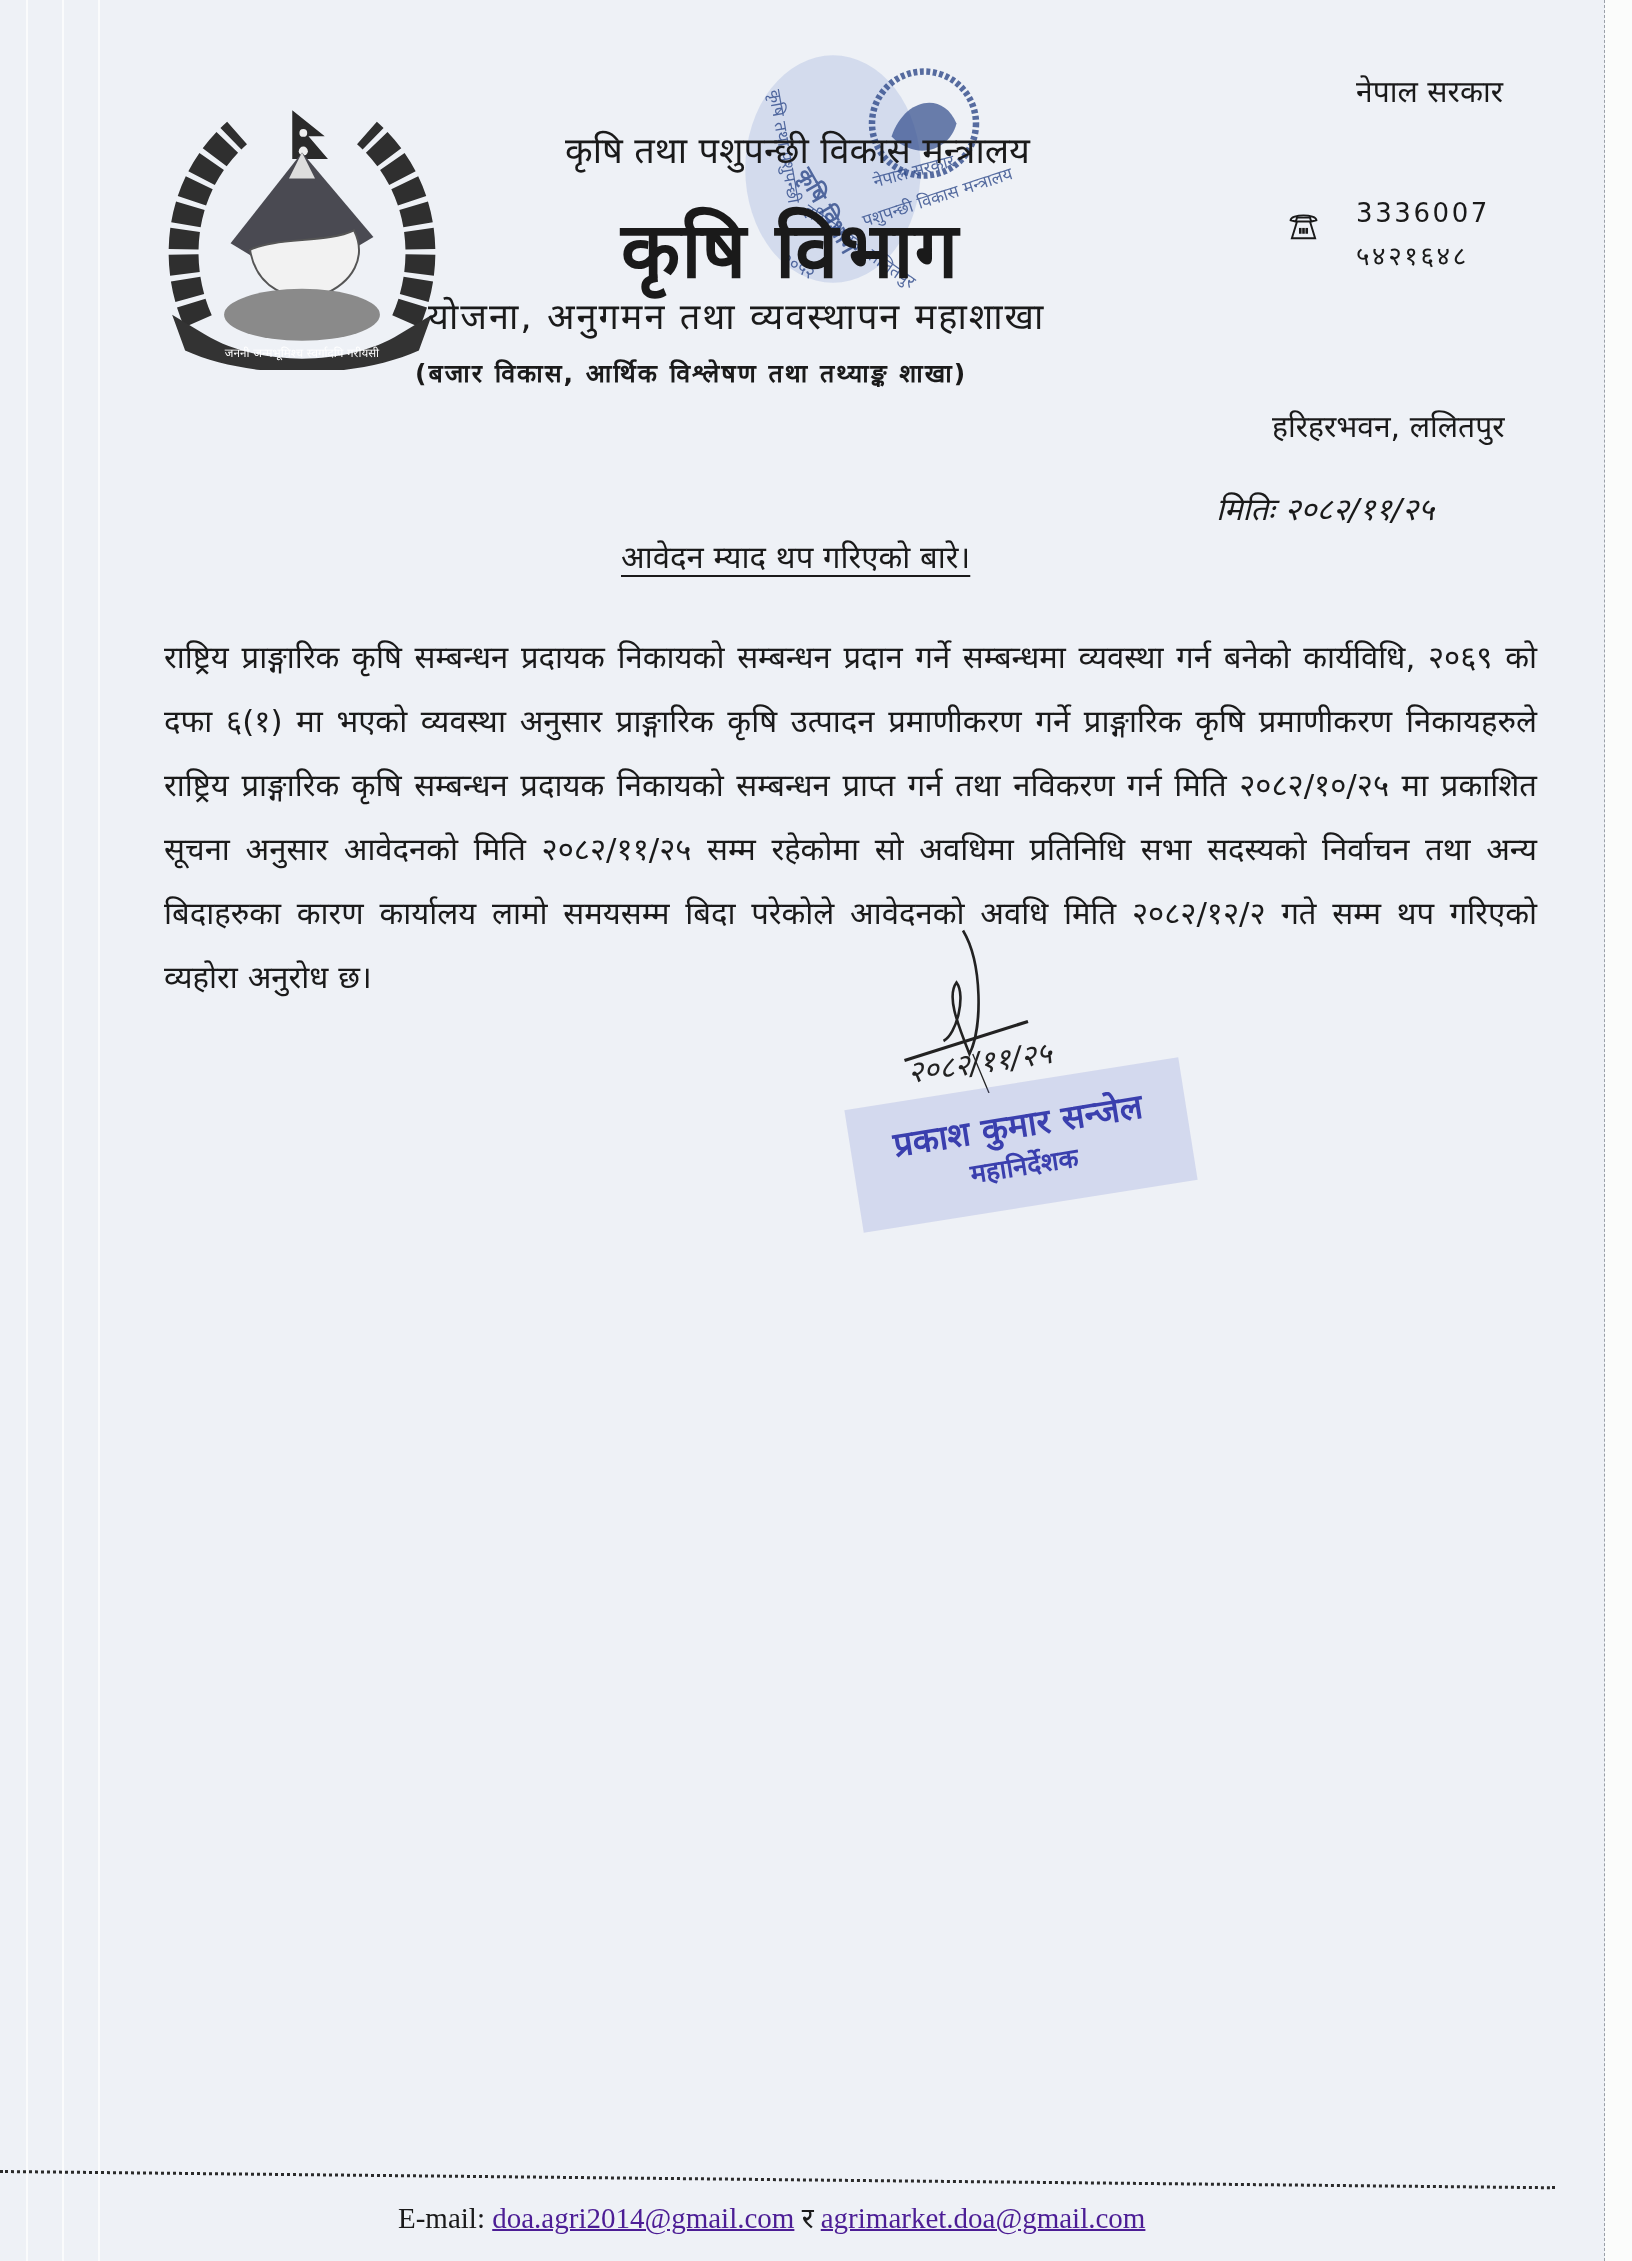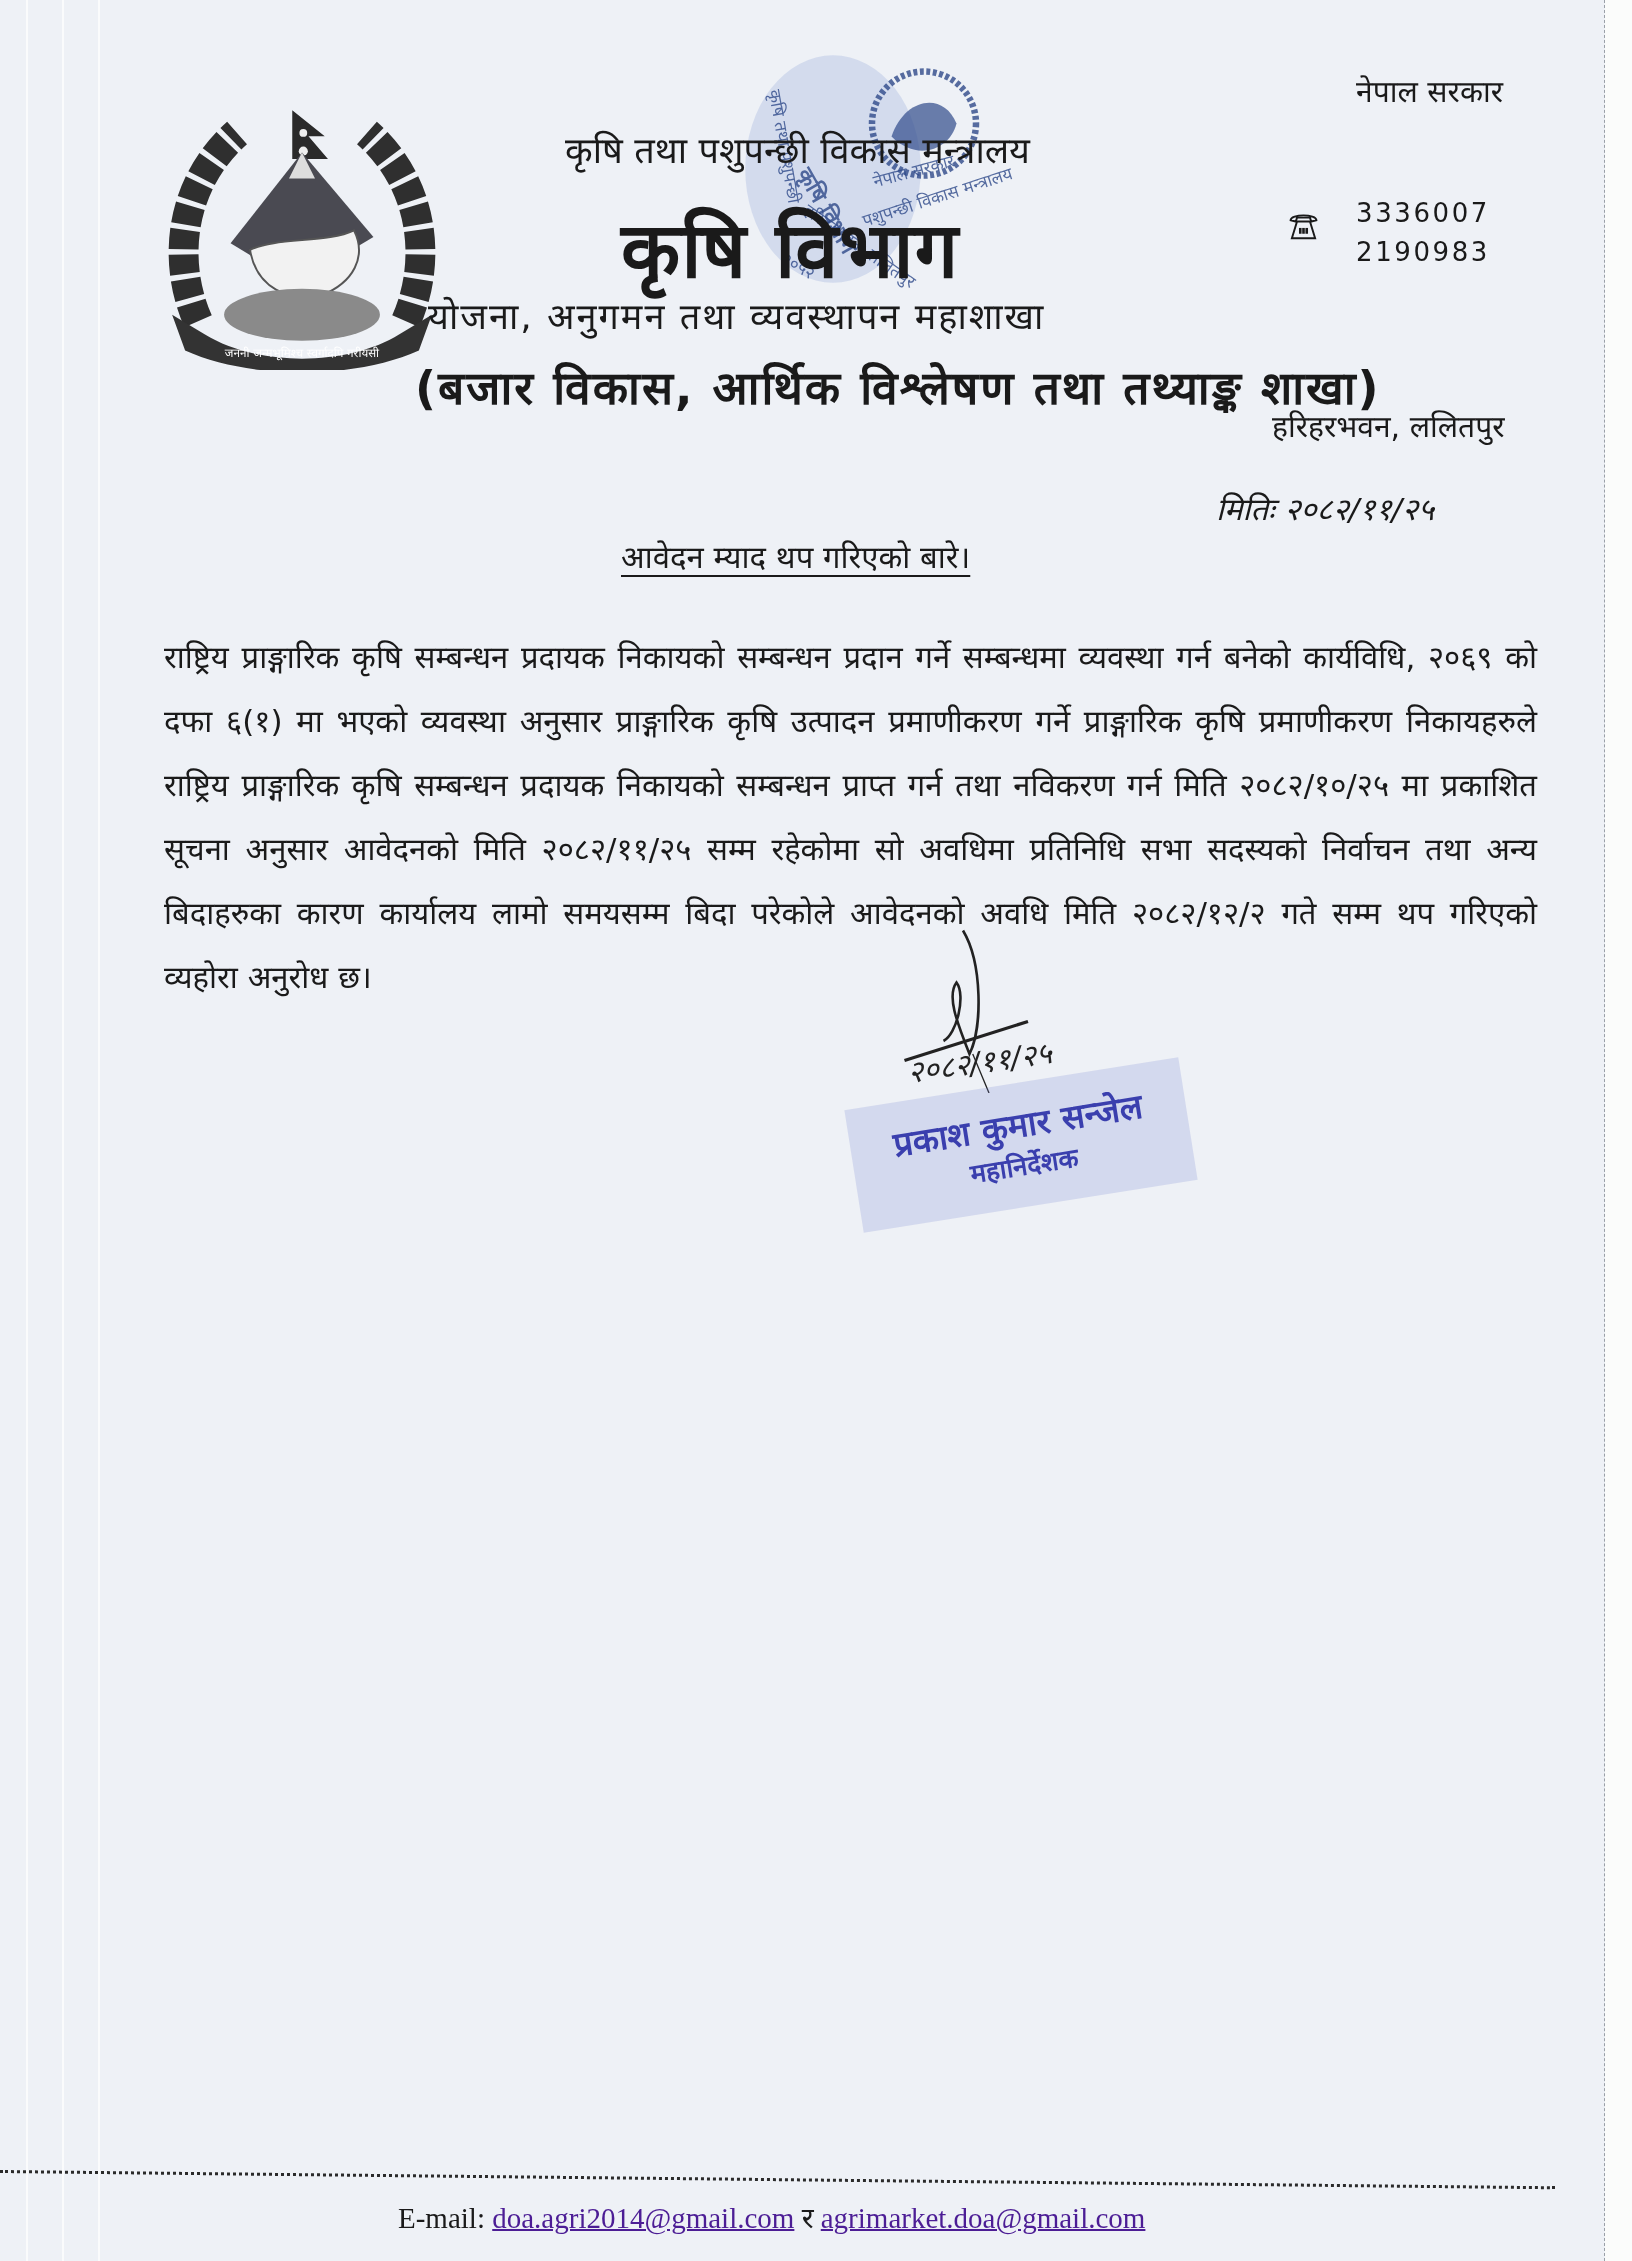--- a/index.html
+++ b/index.html
@@ -19,21 +19,21 @@
   .abs { position: absolute; white-space: nowrap; }
 
   
   .emblem { position: absolute; left: 159px; top: 107px; width: 286px; height: 263px; }
 
   
   .gov { left: 1356px; top: 70px; font-size: 30px; }
   .ministry { left: 565px; top: 125px; font-size: 36px; }
   .dept { left: 621px; top: 195px; font-size: 77px; font-weight: bold; letter-spacing: 1.3px; }
   .division { left: 428px; top: 291px; font-size: 36px; letter-spacing: 2px; }
-  .section { left: 415px; top: 355px; font-size: 46px; font-weight: bold; letter-spacing: 2px; }
+  .section { left: 415px; top: 355px; font-size: 25px; font-weight: bold; letter-spacing: 2px; }
   .address { left: 1272px; top: 405px; font-size: 30px; }
   .phone-icon { left: 1288px; top: 211px; width: 31px; height: 30px; }
   .phone1 { left: 1356px; top: 198px; font-size: 26px; letter-spacing: 2.6px; }
   .phone2 { left: 1356px; top: 237px; font-size: 26px; letter-spacing: 2.6px; }
   .date { left: 1216px; top: 487px; font-size: 31px; font-style: italic; }
   .subject { left: 621px; top: 535px; font-size: 31px; text-decoration: underline; text-underline-offset: 6.5px; text-decoration-thickness: 2px; }
 
   .body-text {
     position: absolute; left: 164px; top: 625px; width: 1373px;
     font-size: 31px; line-height: 64px; text-align: justify;
@@ -101,21 +101,21 @@
 <div class="abs dept">कृषि विभाग</div>
 
 <svg class="abs phone-icon" viewBox="0 0 48 46">
   <path d="M4,14 C4,4 44,4 44,14 L36,16 L34,10 L14,10 L12,16 Z" fill="none" stroke="#1a1a1a" stroke-width="3"></path>
   <path d="M14,16 L34,16 L42,42 L6,42 Z" fill="none" stroke="#1a1a1a" stroke-width="3"></path>
   <rect x="17" y="26" width="4" height="9" fill="#1a1a1a"></rect>
     <rect x="22" y="26" width="4" height="9" fill="#1a1a1a"></rect>
     <rect x="27" y="26" width="4" height="9" fill="#1a1a1a"></rect>
 </svg>
 <div class="abs phone1">3336007</div>
-<div class="abs phone2">2190983</div>
+<div class="abs phone2">५४२१६४८</div>
 
 <div class="abs division">योजना, अनुगमन तथा व्यवस्थापन महाशाखा</div>
 <div class="abs section">(बजार विकास,  आर्थिक विश्लेषण तथा तथ्याङ्क शाखा)</div>
 <div class="abs address">हरिहरभवन, ललितपुर</div>
 
 <div class="abs date">मितिः २०८२/११/२५</div>
 <div class="abs subject">आवेदन म्याद थप गरिएको बारे।</div>
 
 <div class="body-text">राष्ट्रिय प्राङ्गारिक कृषि सम्बन्धन प्रदायक निकायको सम्बन्धन प्रदान गर्ने सम्बन्धमा व्यवस्था गर्न बनेको कार्यविधि, २०६९ को दफा ६(१) मा भएको व्यवस्था अनुसार प्राङ्गारिक कृषि उत्पादन प्रमाणीकरण गर्ने प्राङ्गारिक कृषि प्रमाणीकरण निकायहरुले राष्ट्रिय प्राङ्गारिक कृषि सम्बन्धन प्रदायक निकायको सम्बन्धन प्राप्त गर्न तथा नविकरण गर्न मिति २०८२/१०/२५ मा प्रकाशित सूचना अनुसार आवेदनको मिति २०८२/११/२५ सम्म रहेकोमा सो अवधिमा प्रतिनिधि सभा सदस्यको निर्वाचन तथा अन्य बिदाहरुका कारण कार्यालय लामो समयसम्म बिदा परेकोले आवेदनको अवधि मिति २०८२/१२/२ गते सम्म थप गरिएको व्यहोरा अनुरोध छ।</div>
 

